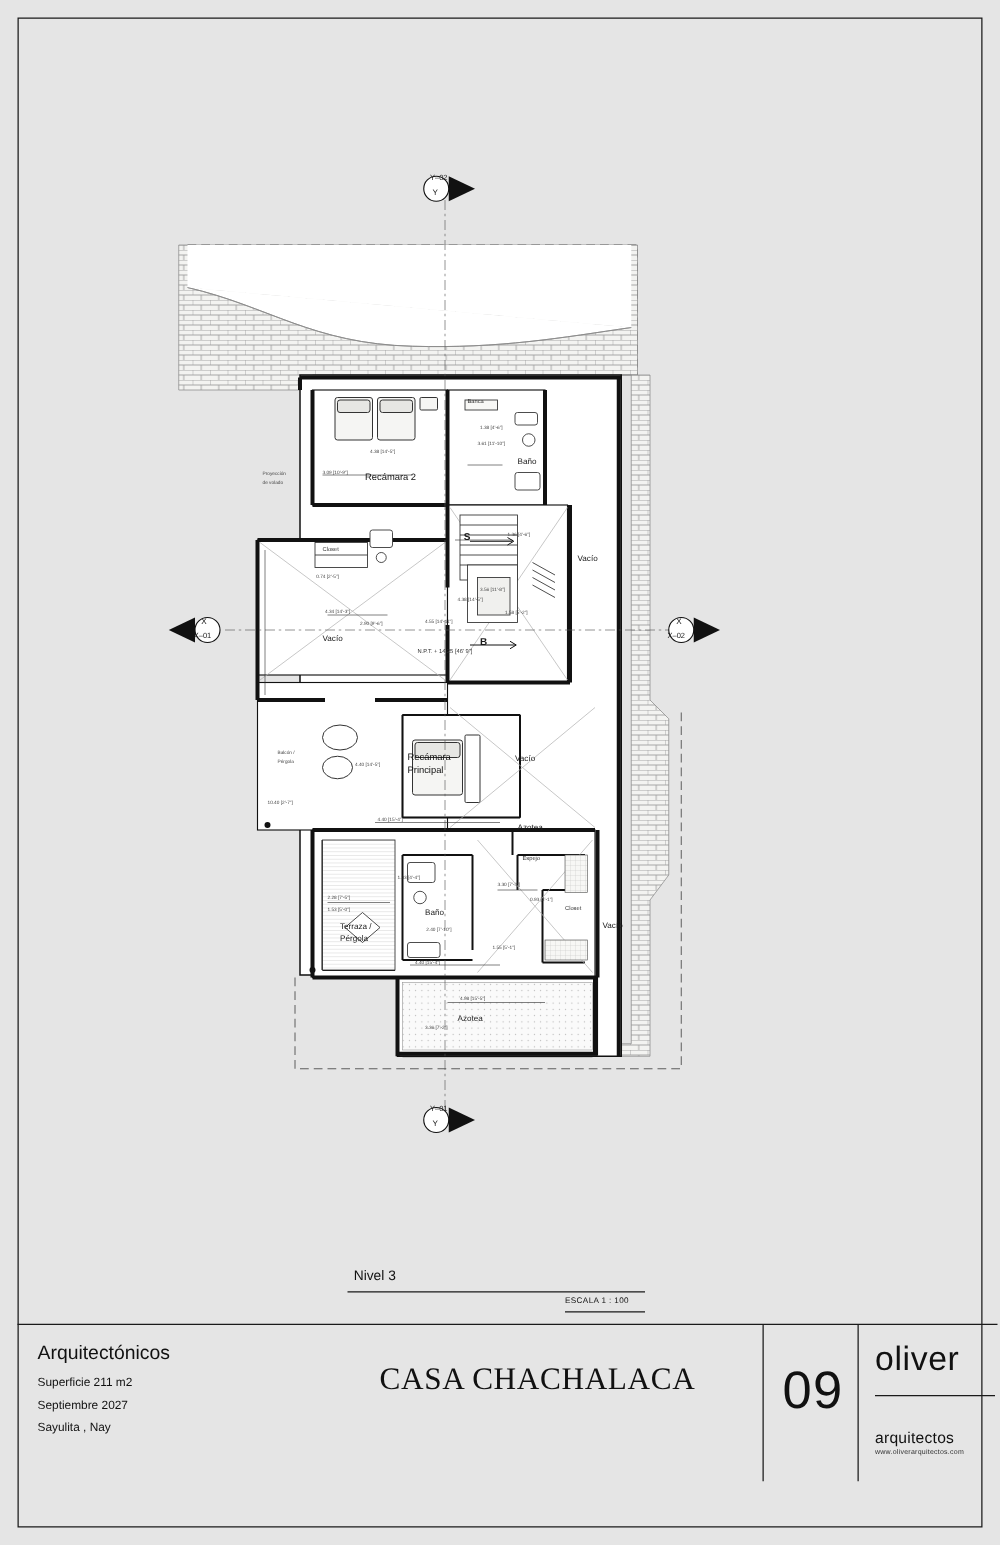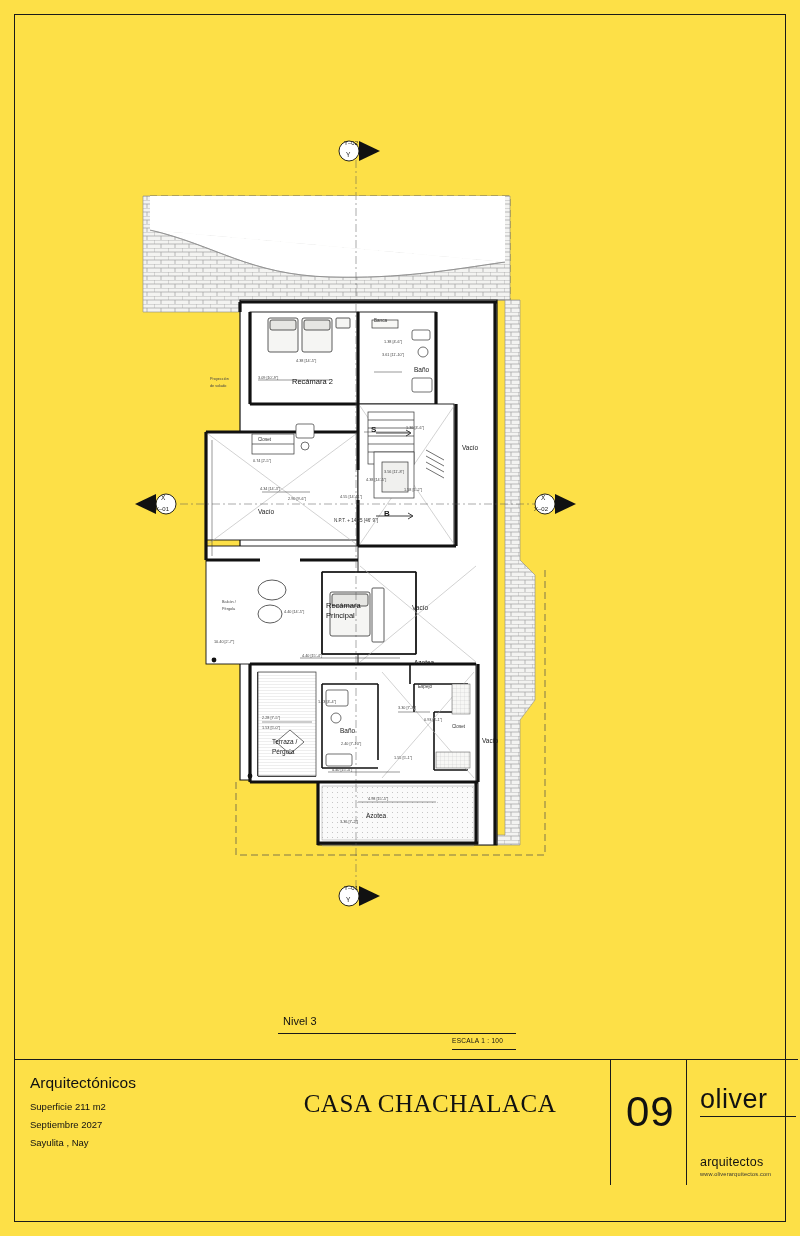--- a/index.html
+++ b/index.html
@@ -7,21 +7,21 @@
     padding: 0;
     background: #ffffff;
   }
   body {
     font-family: "Liberation Sans", sans-serif;
   }
   #sheet {
     position: relative;
     width: 800px;
     height: 1236px;
-    background: #fde047;
+    background: #e5e5e5;
     overflow: hidden;
   }
   .frame {
     position: absolute;
     left: 14px;
     top: 14px;
     width: 772px;
     height: 1208px;
     border: 1px solid #1a1a1a;
     box-sizing: border-box;
@@ -96,21 +96,20 @@
     top: 28px;
     font-size: 42px;
     color: #111;
     letter-spacing: 1px;
   }
   .logo {
     position: absolute;
     left: 686px;
     top: 14px;
     width: 96px;
-    margin-top: 12px;
   }
   .logo .o1 {
     font-size: 27px;
     color: #111;
     letter-spacing: 0.5px;
     line-height: 1;
   }
   .logo .o2 {
     font-size: 12.5px;
     color: #111;

